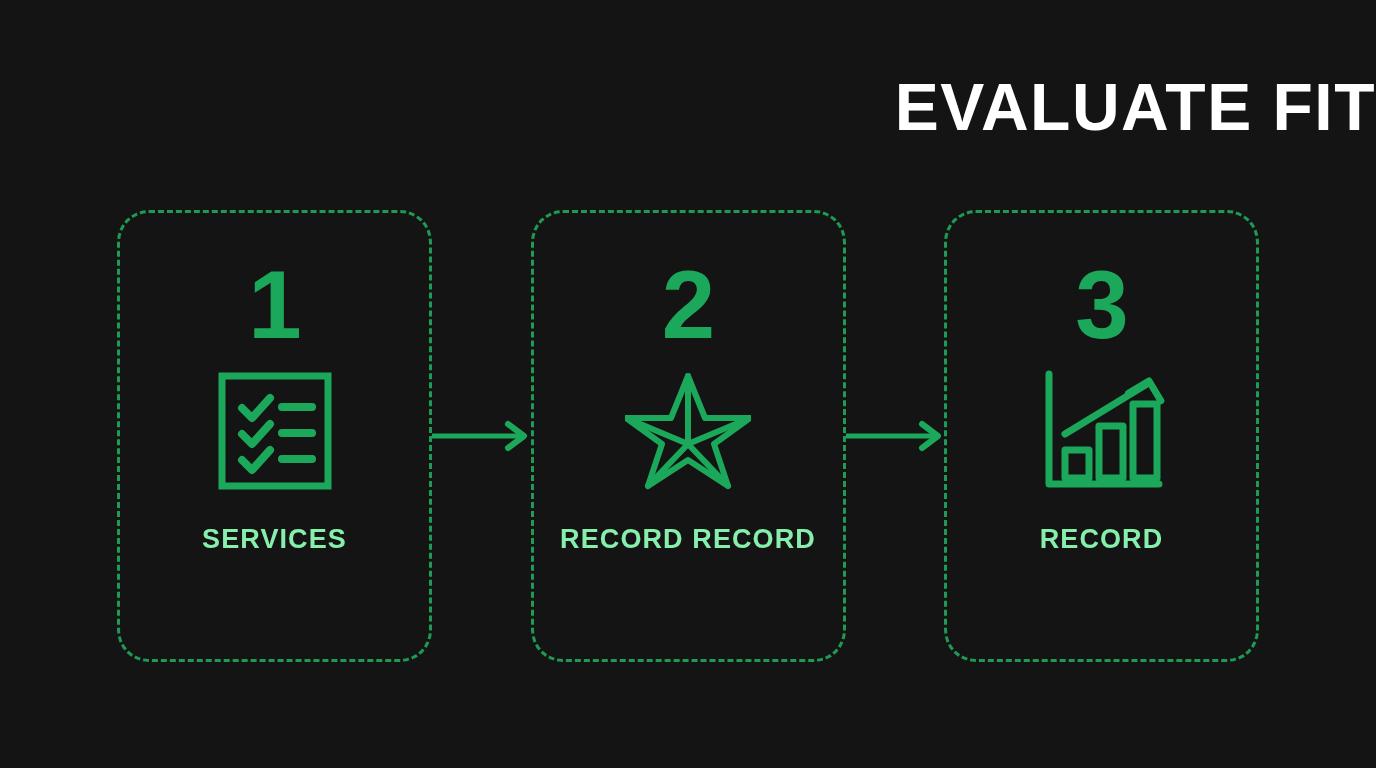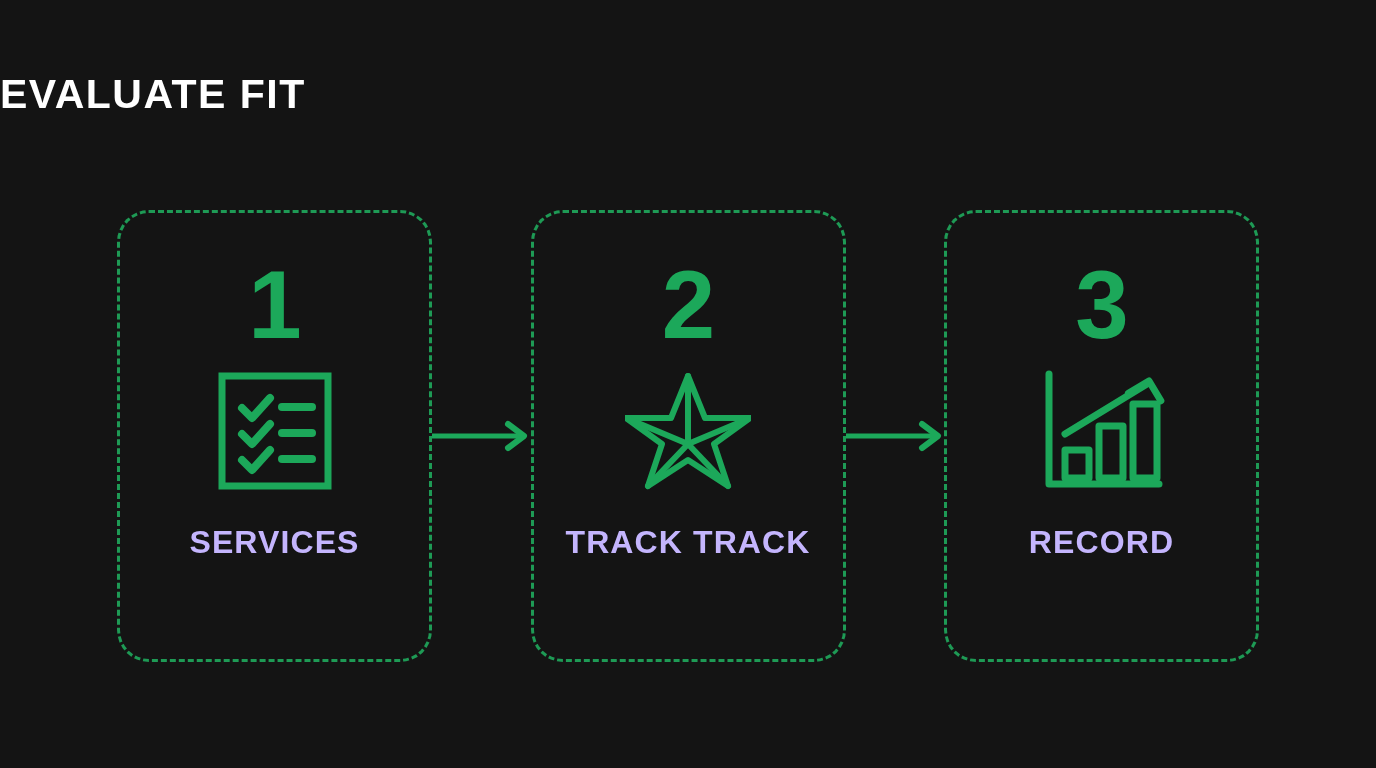--- a/index.html
+++ b/index.html
@@ -18,23 +18,23 @@
     background: #141414;
     overflow: hidden;
   }
 
   
   .title {
     position: absolute;
     top: 74px;
     left: 0;
     width: 1376px;
-    text-align: left;
+    text-align: right;
     color: #ffffff;
-    font-size: 41px;
+    font-size: 66px;
     font-weight: bold;
     letter-spacing: 1.5px;
     line-height: 1;
     white-space: nowrap;
   }
 
   
   .cards {
     position: absolute;
     top: 210px;
@@ -79,22 +79,22 @@
   }
   .card-icon {
     margin-top: 18px;
     height: 126px;
     display: flex;
     align-items: center;
     justify-content: center;
   }
   .card-label {
     margin-top: 30px;
-    color: #c4b5fd;
-    font-size: 32px;
+    color: #86efac;
+    font-size: 27px;
     font-weight: bold;
     letter-spacing: 1.1px;
     white-space: nowrap;
   }
 </style>
 </head>
 <body>
 
 <div class="slide">
 
@@ -138,21 +138,21 @@
             <polygon points="63,6 80,48 125,48 89,74 103,116 63,90 23,116 37,74 1,48 46,48"></polygon>
             <line x1="63" y1="6" x2="63" y2="74"></line>
             <line x1="125" y1="48" x2="63" y2="74"></line>
             <line x1="1" y1="48" x2="63" y2="74"></line>
             <line x1="63" y1="74" x2="103" y2="116"></line>
             <line x1="63" y1="74" x2="23" y2="116"></line>
           </g>
         </svg>
       </div>
 
-      <div class="card-label">TRACK TRACK</div>
+      <div class="card-label">RECORD RECORD</div>
     </div>
 
     <div class="connector">
       <svg width="98" height="40" viewBox="0 0 98 40">
         <line x1="0" y1="20" x2="88" y2="20" stroke="#1ca85a" stroke-width="5" stroke-linecap="round"></line>
         <polyline points="76,8 92,20 76,32" fill="none" stroke="#1ca85a" stroke-width="6" stroke-linecap="round" stroke-linejoin="round"></polyline>
       </svg>
     </div>
 
     <div class="card">

